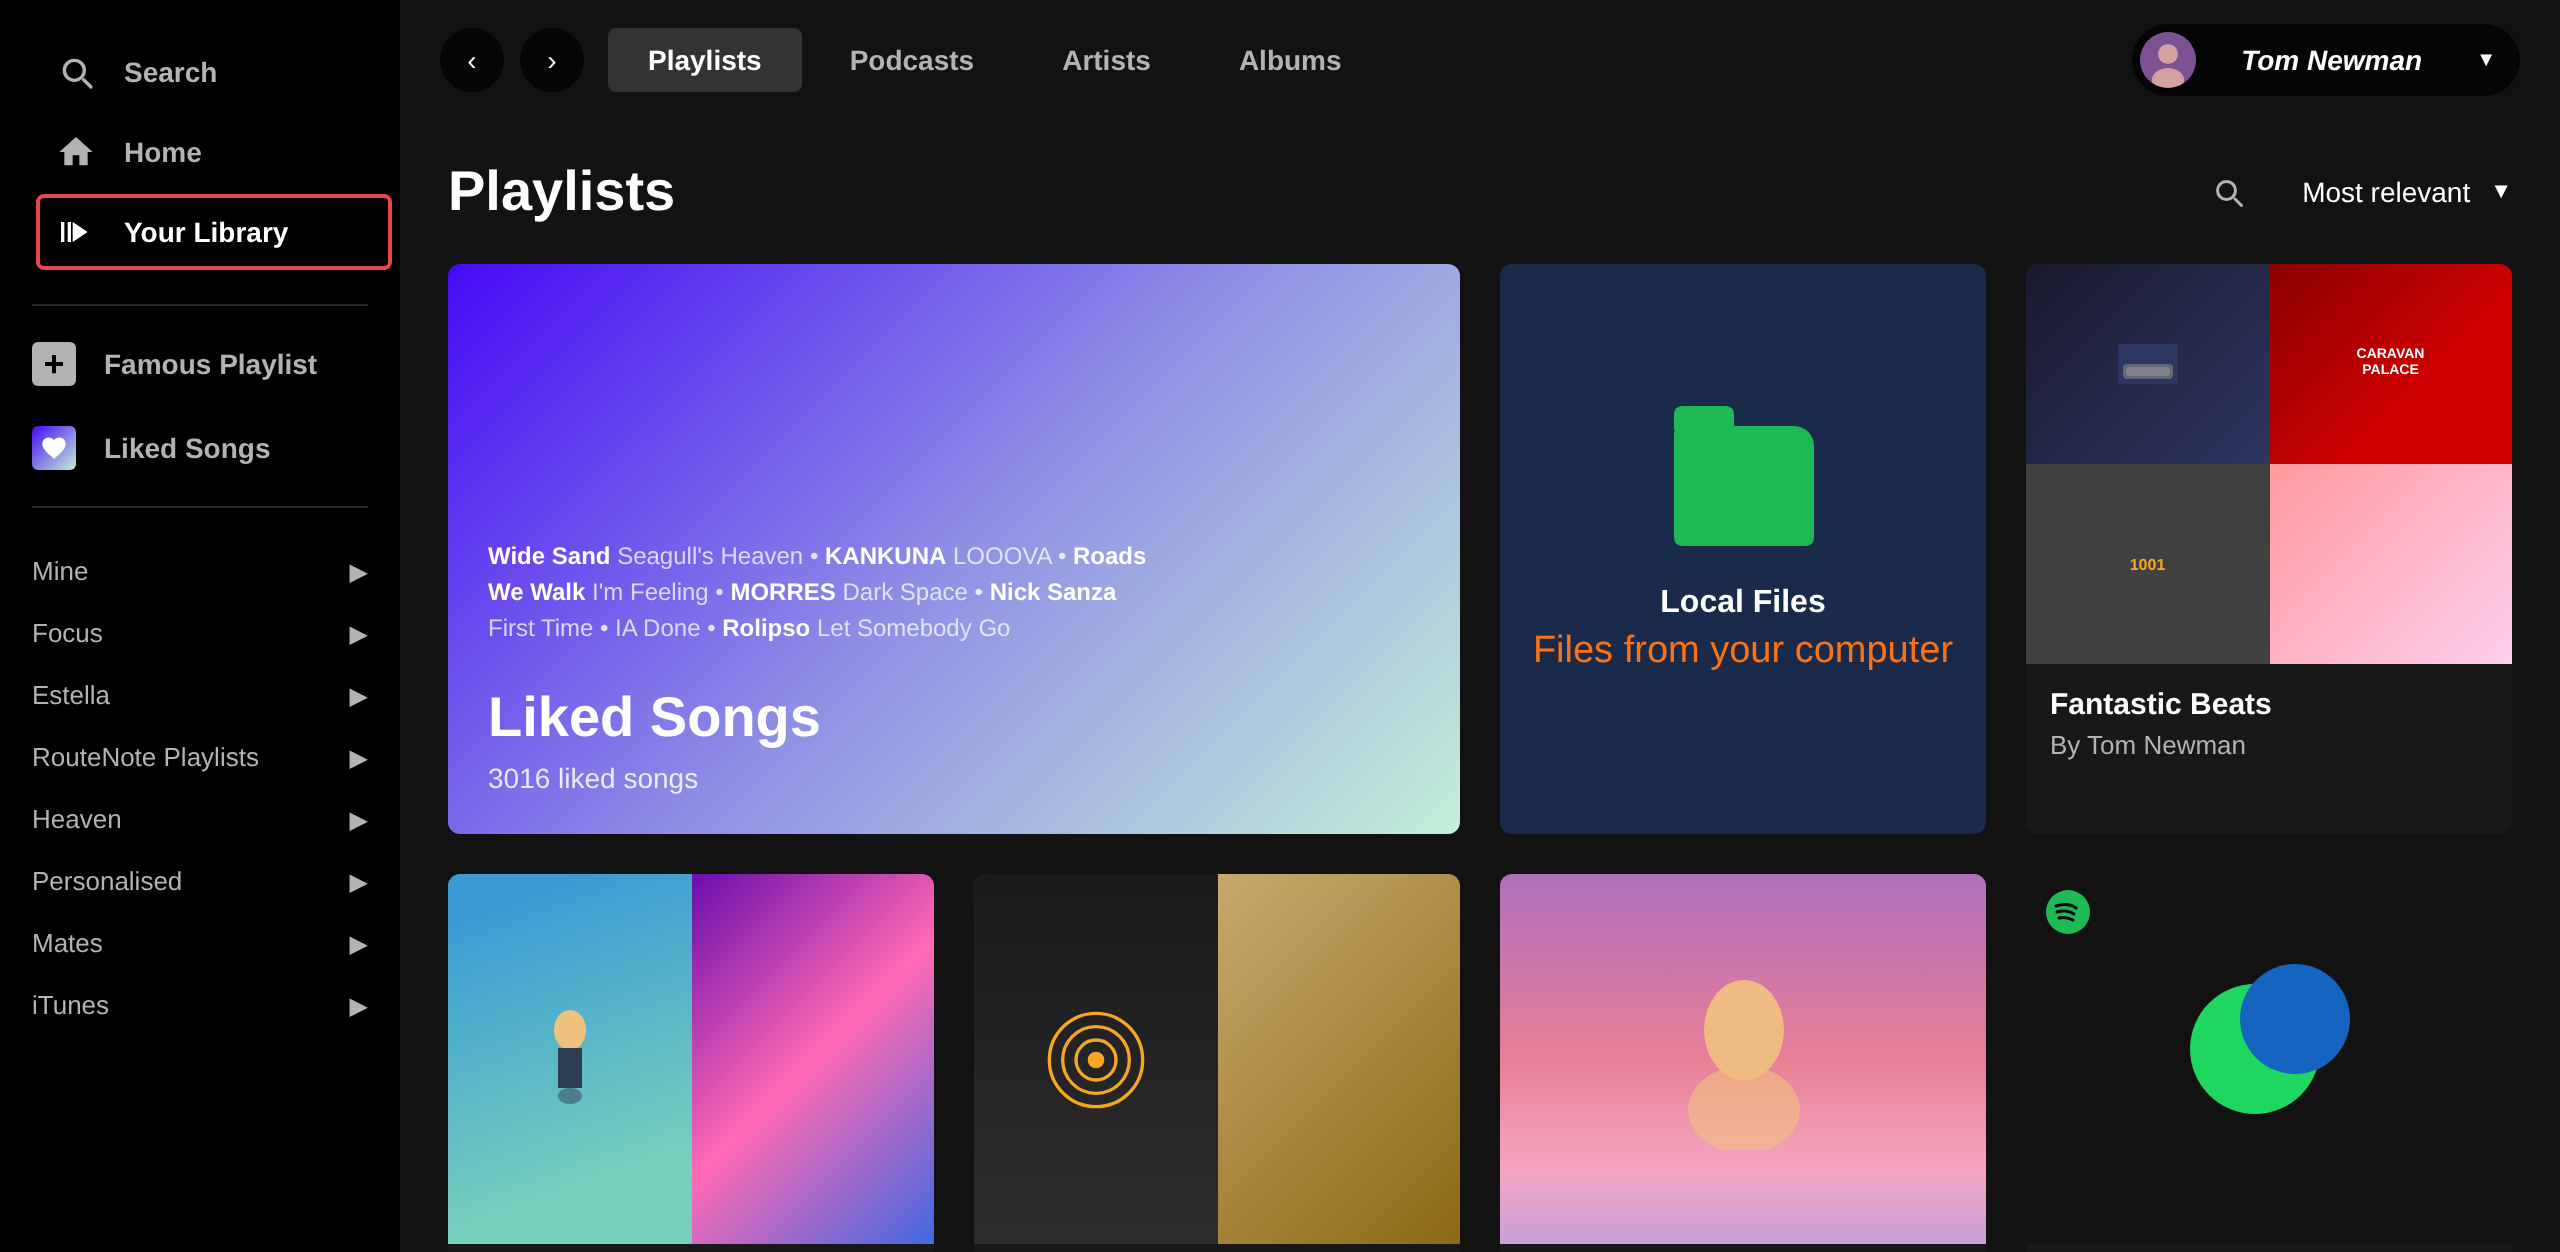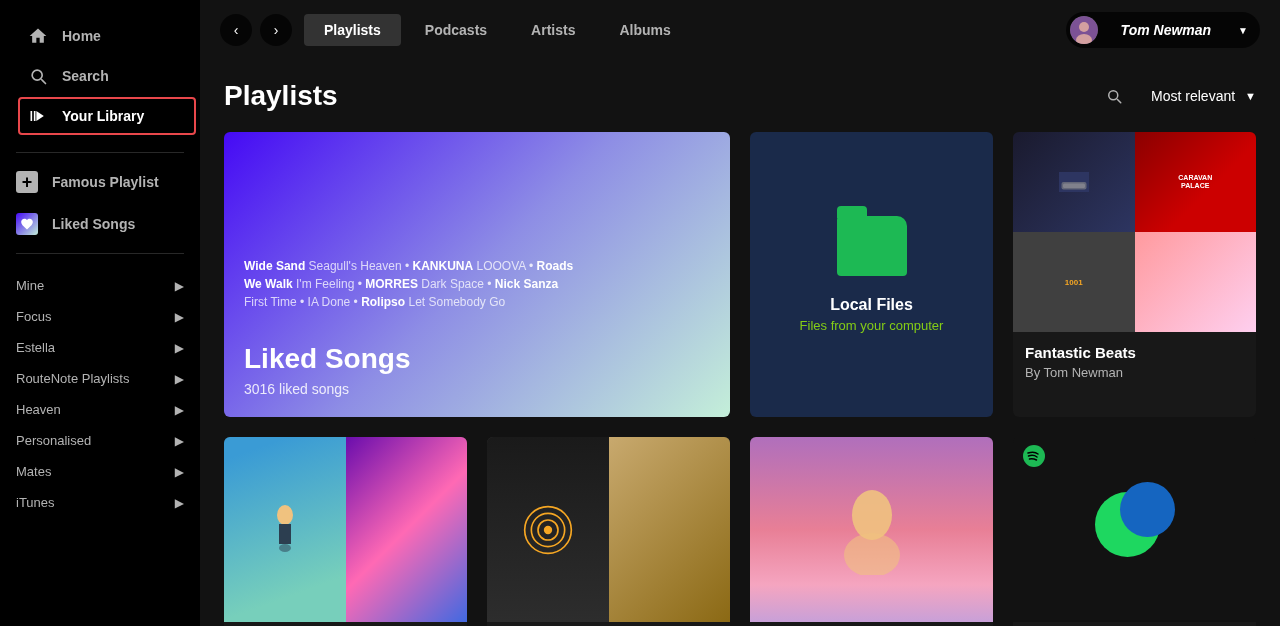--- a/index.html
+++ b/index.html
@@ -295,21 +295,21 @@
       justify-content: flex-end;
       min-height: 285px;
       position: relative;
       overflow: hidden;
     }
 
     .liked-songs-tracks {
       font-size: 12px;
       color: rgba(255,255,255,0.8);
       line-height: 1.5;
-      margin-bottom: 32px;
+      margin-bottom: 20px;
     }
 
     .liked-songs-tracks span.song-title {
       color: #fff;
       font-weight: 600;
     }
     .liked-songs-tracks span.song-artist {
       color: rgba(255,255,255,0.75);
     }
 
@@ -362,22 +362,22 @@
     }
 
     .local-files-name {
       font-size: 16px;
       font-weight: 700;
       color: #fff;
       margin-bottom: 4px;
     }
 
     .local-files-desc {
-      font-size: 13px;
-      color: #84cc16;
+      font-size: 19px;
+      color: #f97316;
     }
 
     
     .fantastic-beats-card {
       background: #181818;
       border-radius: 6px;
       overflow: hidden;
       cursor: pointer;
       min-height: 285px;
     }
@@ -481,33 +481,33 @@
   </style>
 </head>
 <body>
 
 <div id="sidebar">
   <div class="sidebar-top">
 
     <div class="sidebar-nav-item">
       <span class="nav-icon">
         <svg width="20" height="20" viewBox="0 0 24 24" fill="currentColor">
+          <path d="M21 21l-4.35-4.35M17 11A6 6 0 1 1 5 11a6 6 0 0 1 12 0z" stroke="currentColor" stroke-width="2" fill="none" stroke-linecap="round"></path>
+        </svg>
+      </span>
+      <span>Search</span>
+    </div>
+
+    <div class="sidebar-nav-item">
+      <span class="nav-icon">
+        <svg width="20" height="20" viewBox="0 0 24 24" fill="currentColor">
           <path d="M10 20v-6h4v6h5v-8h3L12 3 2 12h3v8z"></path>
         </svg>
       </span>
       <span>Home</span>
-    </div>
-
-    <div class="sidebar-nav-item">
-      <span class="nav-icon">
-        <svg width="20" height="20" viewBox="0 0 24 24" fill="currentColor">
-          <path d="M21 21l-4.35-4.35M17 11A6 6 0 1 1 5 11a6 6 0 0 1 12 0z" stroke="currentColor" stroke-width="2" fill="none" stroke-linecap="round"></path>
-        </svg>
-      </span>
-      <span>Search</span>
     </div>
 
     <div class="sidebar-nav-item active your-library-item">
       <div class="your-library-ring"></div>
       <span class="nav-icon">
         <svg width="20" height="20" viewBox="0 0 24 24" fill="currentColor">
           <path d="M3 18h2V6H3v12zm4 0h2V6H7v12zm3-12v12l9-6-9-6z"></path>
         </svg>
       </span>
       <span>Your Library</span>

